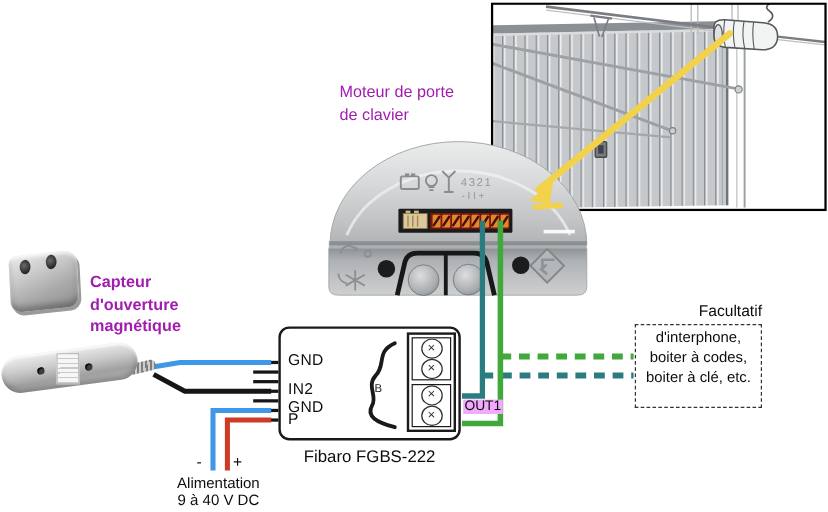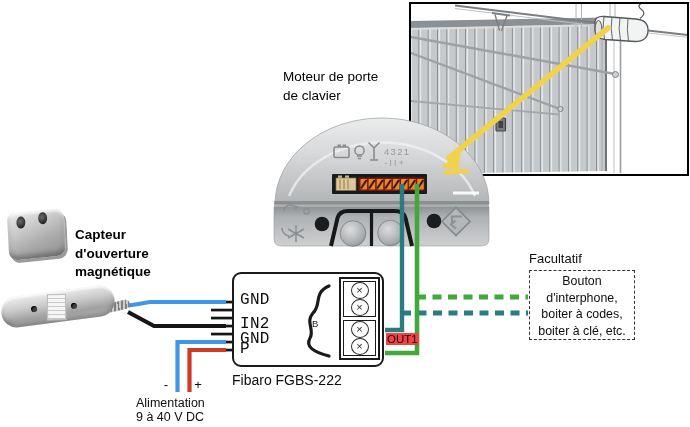--- a/index.html
+++ b/index.html
@@ -1,38 +1,38 @@
 <!DOCTYPE html>
 <html><head>
 <meta charset="utf-8">
 <style>
   html,body{margin:0;padding:0;background:#fff;}
   .canvas{position:relative;width:690px;height:427px;background:#fff;overflow:hidden;
           font-family:"Liberation Sans",sans-serif;color:#0d0d0d;}
   .abs{position:absolute;}
-  .lbl{font-size:13.5px;line-height:18.5px;color:#000000;}
+  .lbl{font-size:13.5px;line-height:18.5px;color:#a21caf;}
   
   .fibaro{left:232px;top:272px;width:152px;height:95px;border:2px solid #1a1a1a;
           border-radius:9px;background:#fff;z-index:5;box-sizing:border-box;}
-  .pinlbl{position:absolute;left:6px;font-size:16px;line-height:12px;letter-spacing:.3px;font-family:Liberation Mono, monospace;}
+  .pinlbl{position:absolute;left:6px;font-size:13px;line-height:12px;letter-spacing:.3px;}
   .tblock{position:absolute;left:105px;top:3px;width:41px;height:83px;border:2px solid #1a1a1a;
           background:#fff;box-sizing:border-box;}
   .tgroup{position:absolute;left:2px;right:2px;height:36px;border:1.5px solid #1a1a1a;
           box-sizing:border-box;display:flex;flex-direction:column;align-items:center;justify-content:space-around;}
   .screw{width:16px;height:16px;border:1.6px solid #2b2b2b;border-radius:50%;
          display:flex;align-items:center;justify-content:center;font-size:11px;color:#2b2b2b;background:#fdfdfd;}
-  .caption{left:232px;top:372px;width:152px;font-size:14px;z-index:6;}
-  .out1{left:386px;top:333px;font-size:11.5px;background:#ef4444;padding:0 1px;z-index:6;}
+  .caption{left:232px;top:372px;width:152px;text-align:center;font-size:14px;z-index:6;}
+  .out1{left:386px;top:333px;font-size:11.5px;background:#f0abfc;padding:0 1px;z-index:6;}
   
   .optbox{left:529px;top:270px;width:106px;height:70px;border:1.6px dashed #333;background:#fff;
           z-index:6;text-align:center;font-size:12.4px;line-height:16.5px;padding-top:2px;box-sizing:border-box;}
-  .opttitle{left:529px;top:251px;width:106px;text-align:left;font-size:13px;z-index:6;}
+  .opttitle{left:529px;top:251px;width:106px;text-align:right;font-size:13px;z-index:6;}
   
   .pw{font-size:13px;width:12px;text-align:center;z-index:6;}
-  .alim{left:136px;width:120px;text-align:left;font-size:12.5px;line-height:14px;z-index:6;}
+  .alim{left:122px;width:120px;text-align:center;font-size:12.5px;line-height:14px;z-index:6;}
   
   .magnet{left:8px;top:211px;width:57px;height:47px;z-index:4;transform:rotate(-6deg) skewX(-3deg);
           border-radius:7px 11px 9px 9px;
           background:linear-gradient(160deg,#ececec 0%,#c9c9c9 35%,#a9a9a9 65%,#8f8f8f 100%);
           box-shadow:inset 0 -4px 5px rgba(0,0,0,.28), inset 0 2px 3px rgba(255,255,255,.9), 2px 3px 0 #9a9a9a;}
   .hole{position:absolute;width:9px;height:12px;border-radius:50%;
         background:radial-gradient(circle at 40% 40%, #6a6a6a 0%, #262626 70%);}
   .capsule{left:1px;top:291px;width:114px;height:31px;z-index:4;transform:rotate(-7.5deg);
            border-radius:16px;
            background:linear-gradient(178deg,#f1f1f1 0%,#cdcdcd 38%,#a0a0a0 72%,#b8b8b8 100%);
@@ -262,19 +262,18 @@
 
   <div class="abs pw" style="left:160px;top:377px;">-</div>
   <div class="abs pw" style="left:192px;top:377px;">+</div>
   <div class="abs alim" style="top:396px;">
     <div>Alimentation</div>
     <div>9 à 40 V DC</div>
   </div>
 
   <div class="abs opttitle">Facultatif</div>
   <div class="abs optbox">
-    <div>Bouton</div>
     <div>d'interphone,</div>
     <div>boiter à codes,</div>
     <div>boiter à clé, etc.</div>
   </div>
 
 </div>
 
 </body></html>

